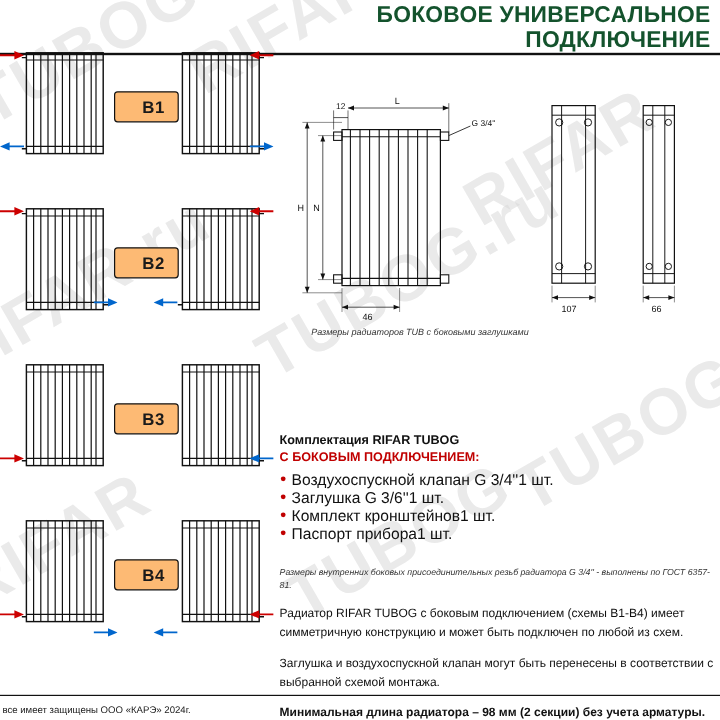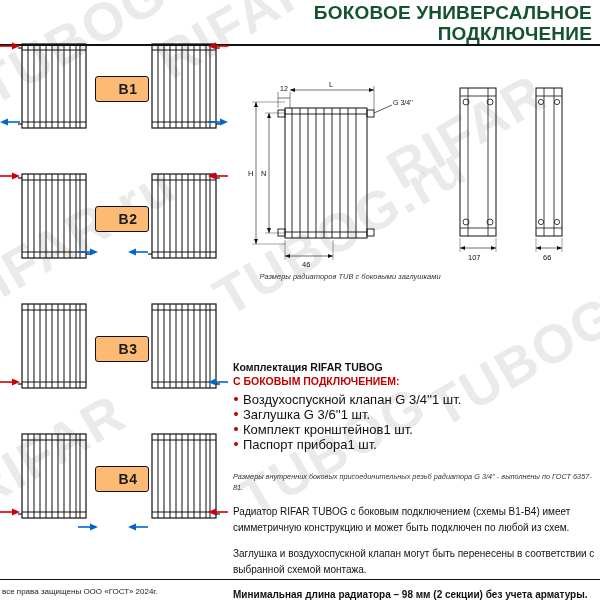--- a/index.html
+++ b/index.html
@@ -533,13 +533,13 @@
   </div>
 
   <div class="note">Размеры внутренних боковых присоединительных резьб радиатора G 3/4'' - выполнены по ГОСТ 6357-81.</div>
 
   <div class="para">Радиатор RIFAR TUBOG с боковым подключением (схемы B1-B4) имеет симметричную конструкцию и может быть подключен по любой из схем.</div>
   <div class="para">Заглушка и воздухоспускной клапан могут быть перенесены в соответствии с выбранной схемой монтажа.</div>
   <div class="para2">Минимальная длина радиатора – 98 мм (2 секции) без учета арматуры.</div>
 </div>
 
 <div class="footer-rule"></div>
-<div class="footer-text">все права защищены ООО «ГОСТ» 2024г.</div>
+<div class="footer-text">все имеет защищены ООО «КАРЭ» 2024г.</div>
 
 </body></html>

